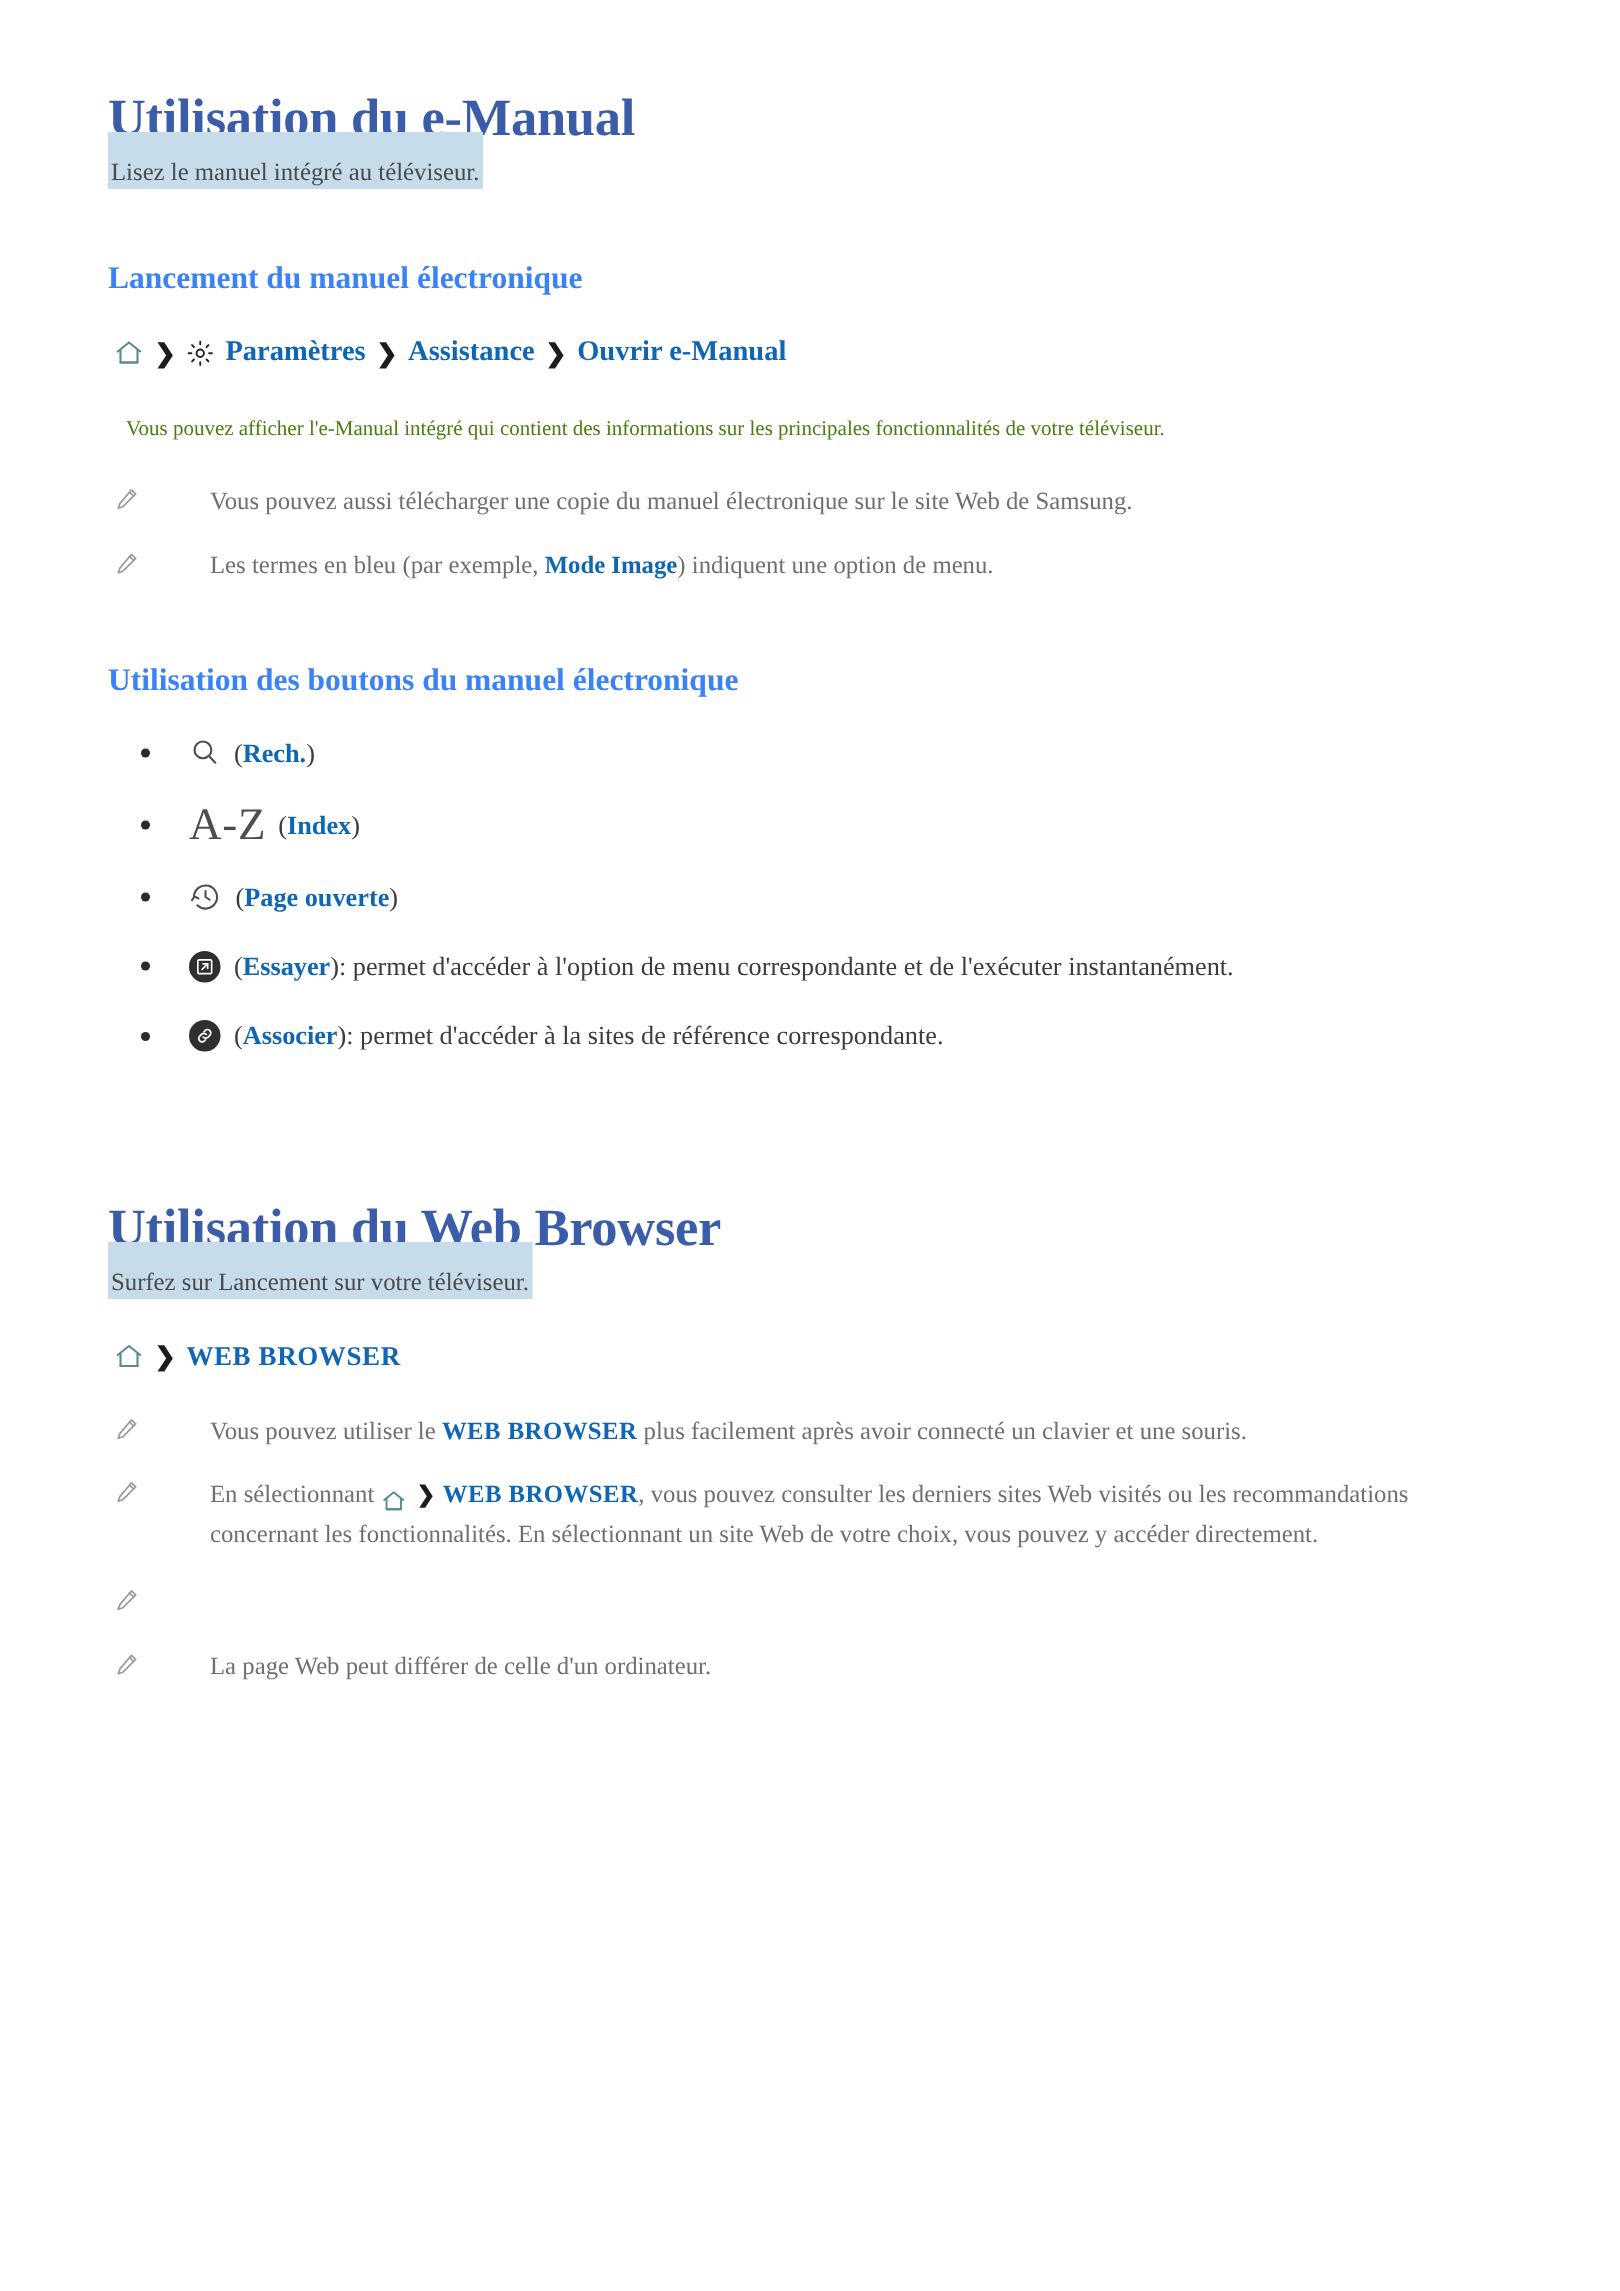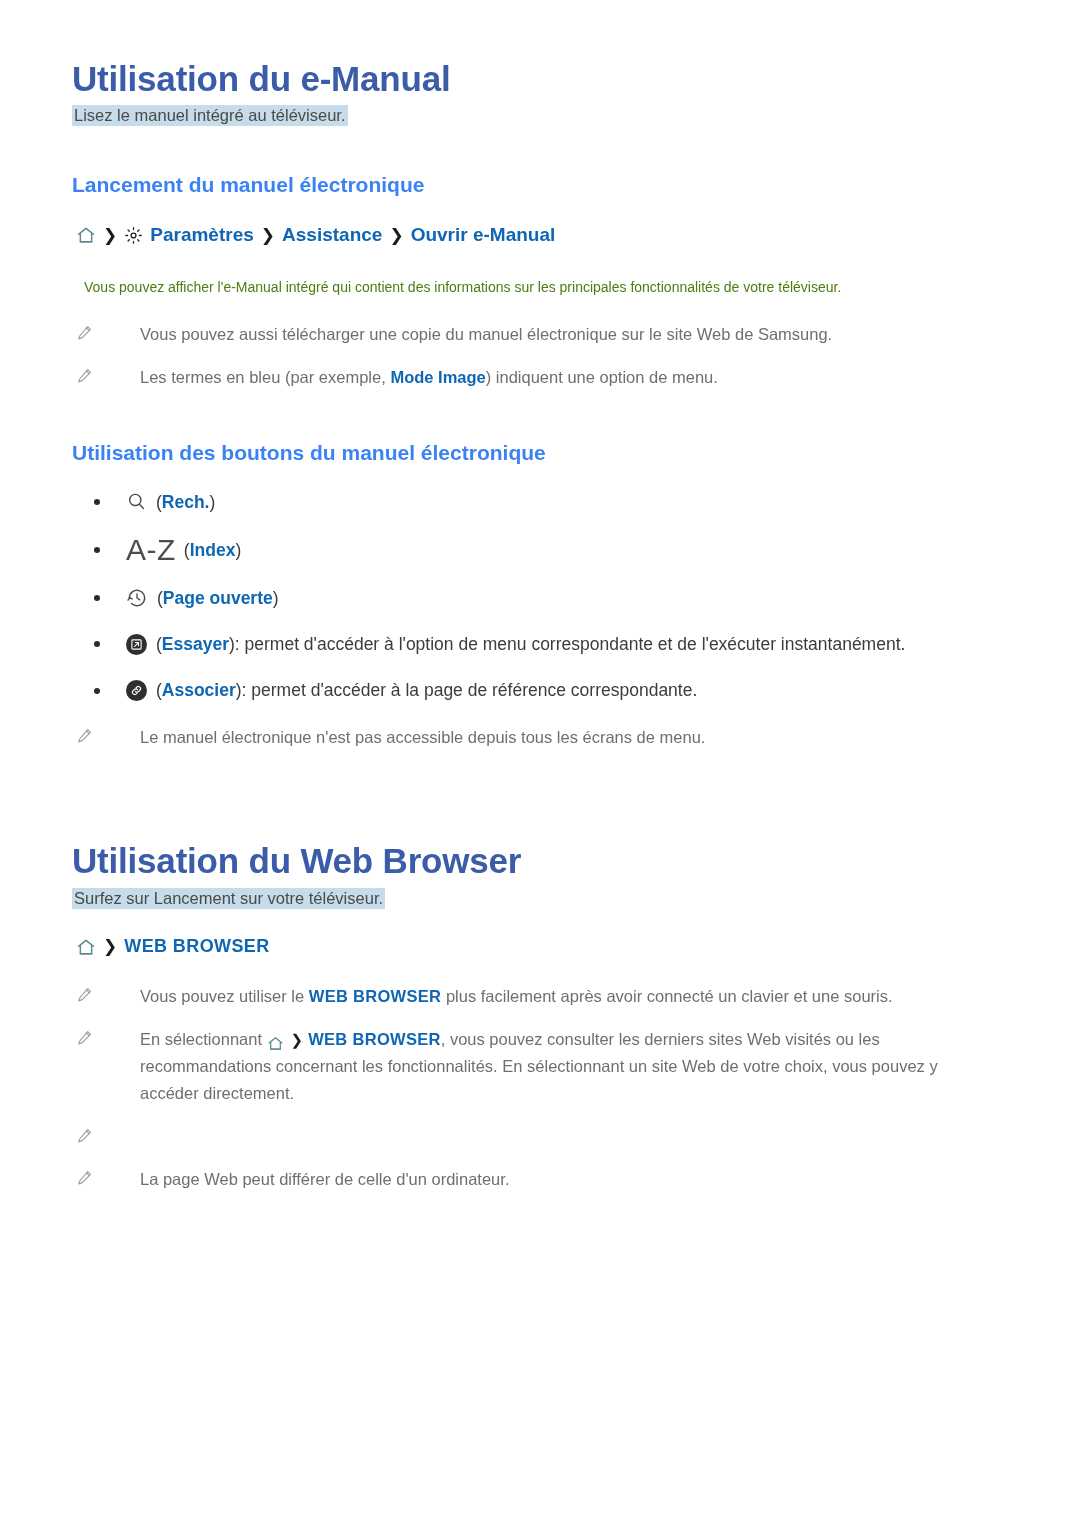--- a/index.html
+++ b/index.html
@@ -13,41 +13,42 @@
     font-family: "Liberation Sans", "DejaVu Sans", sans-serif;
     color: #3a3a3a;
     -webkit-font-smoothing: antialiased;
   }
   .page {
     position: relative;
     width: 984px;
     min-height: 1527px;
     box-sizing: border-box;
     padding: 58px 40px 40px 72px;
+    font-family: Liberation Serif, serif;
   }
 
   
   h1.doc-title {
     font-size: 35px;
     font-weight: 700;
     color: #3b5ca8;
     margin: 0 0 4px 0;
     letter-spacing: -0.2px;
     line-height: 1.18;
   }
   .subtitle-wrap {
     margin: 0 0 44px 0;
   }
   .subtitle {
     display: inline;
     font-size: 16.5px;
     color: #4a4a4a;
     background: #c6dcea;
     line-height: 1.5;
-    padding: 1px 2px 2px 2px;
+    padding: 17px 2px 2px 2px;
     box-decoration-break: clone;
     -webkit-box-decoration-break: clone;
   }
   h2.section-title {
     font-size: 21px;
     font-weight: 700;
     color: #3b82f6;
     margin: 0 0 26px 0;
     line-height: 1.25;
   }
@@ -312,33 +313,24 @@
         <span class="badge">
           <svg width="13" height="13" viewBox="0 0 24 24" fill="none" stroke="#ffffff" stroke-width="2.1" stroke-linecap="round" stroke-linejoin="round">
             <path d="M10 13.6a4 4 0 0 0 5.8.3l2.4-2.4a4.1 4.1 0 0 0-5.8-5.8l-1.4 1.4"></path>
             <path d="M14 10.4a4 4 0 0 0-5.8-.3l-2.4 2.4a4.1 4.1 0 0 0 5.8 5.8l1.4-1.4"></path>
           </svg>
         </span>
       </span>
       <span class="paren">(</span>
         <span class="lbl">Associer</span>
         <span class="paren">)</span>
-        <span class="rest"> : permet d'accéder à la page de référence correspondante.</span>
+        <span class="rest"> : permet d'accéder à la sites de référence correspondante.</span>
     </li>
   </ul>
 
-  <div class="note">
-    <span class="note-ico">
-      <svg width="17" height="17" viewBox="0 0 24 24" fill="none" stroke="#9a9a9a" stroke-width="1.6" stroke-linecap="round" stroke-linejoin="round">
-        <path d="M16.5 3.6 20.4 7.5 8.4 19.5 4 21l1.5-4.4z"></path>
-        <path d="M14.6 5.5l3.9 3.9"></path>
-      </svg>
-    </span>
-    <span class="note-txt">Le manuel électronique n'est pas accessible depuis tous les écrans de menu.</span>
-  </div>
 
   <div class="spacer-lg"></div>
 
   <h1 class="doc-title">Utilisation du Web Browser</h1>
 
   <div class="subtitle-wrap" style="margin-bottom:26px">
     <span class="subtitle">Surfez sur Lancement sur votre téléviseur.</span>
   </div>
 
   <div class="breadcrumb" style="margin-bottom:26px">

